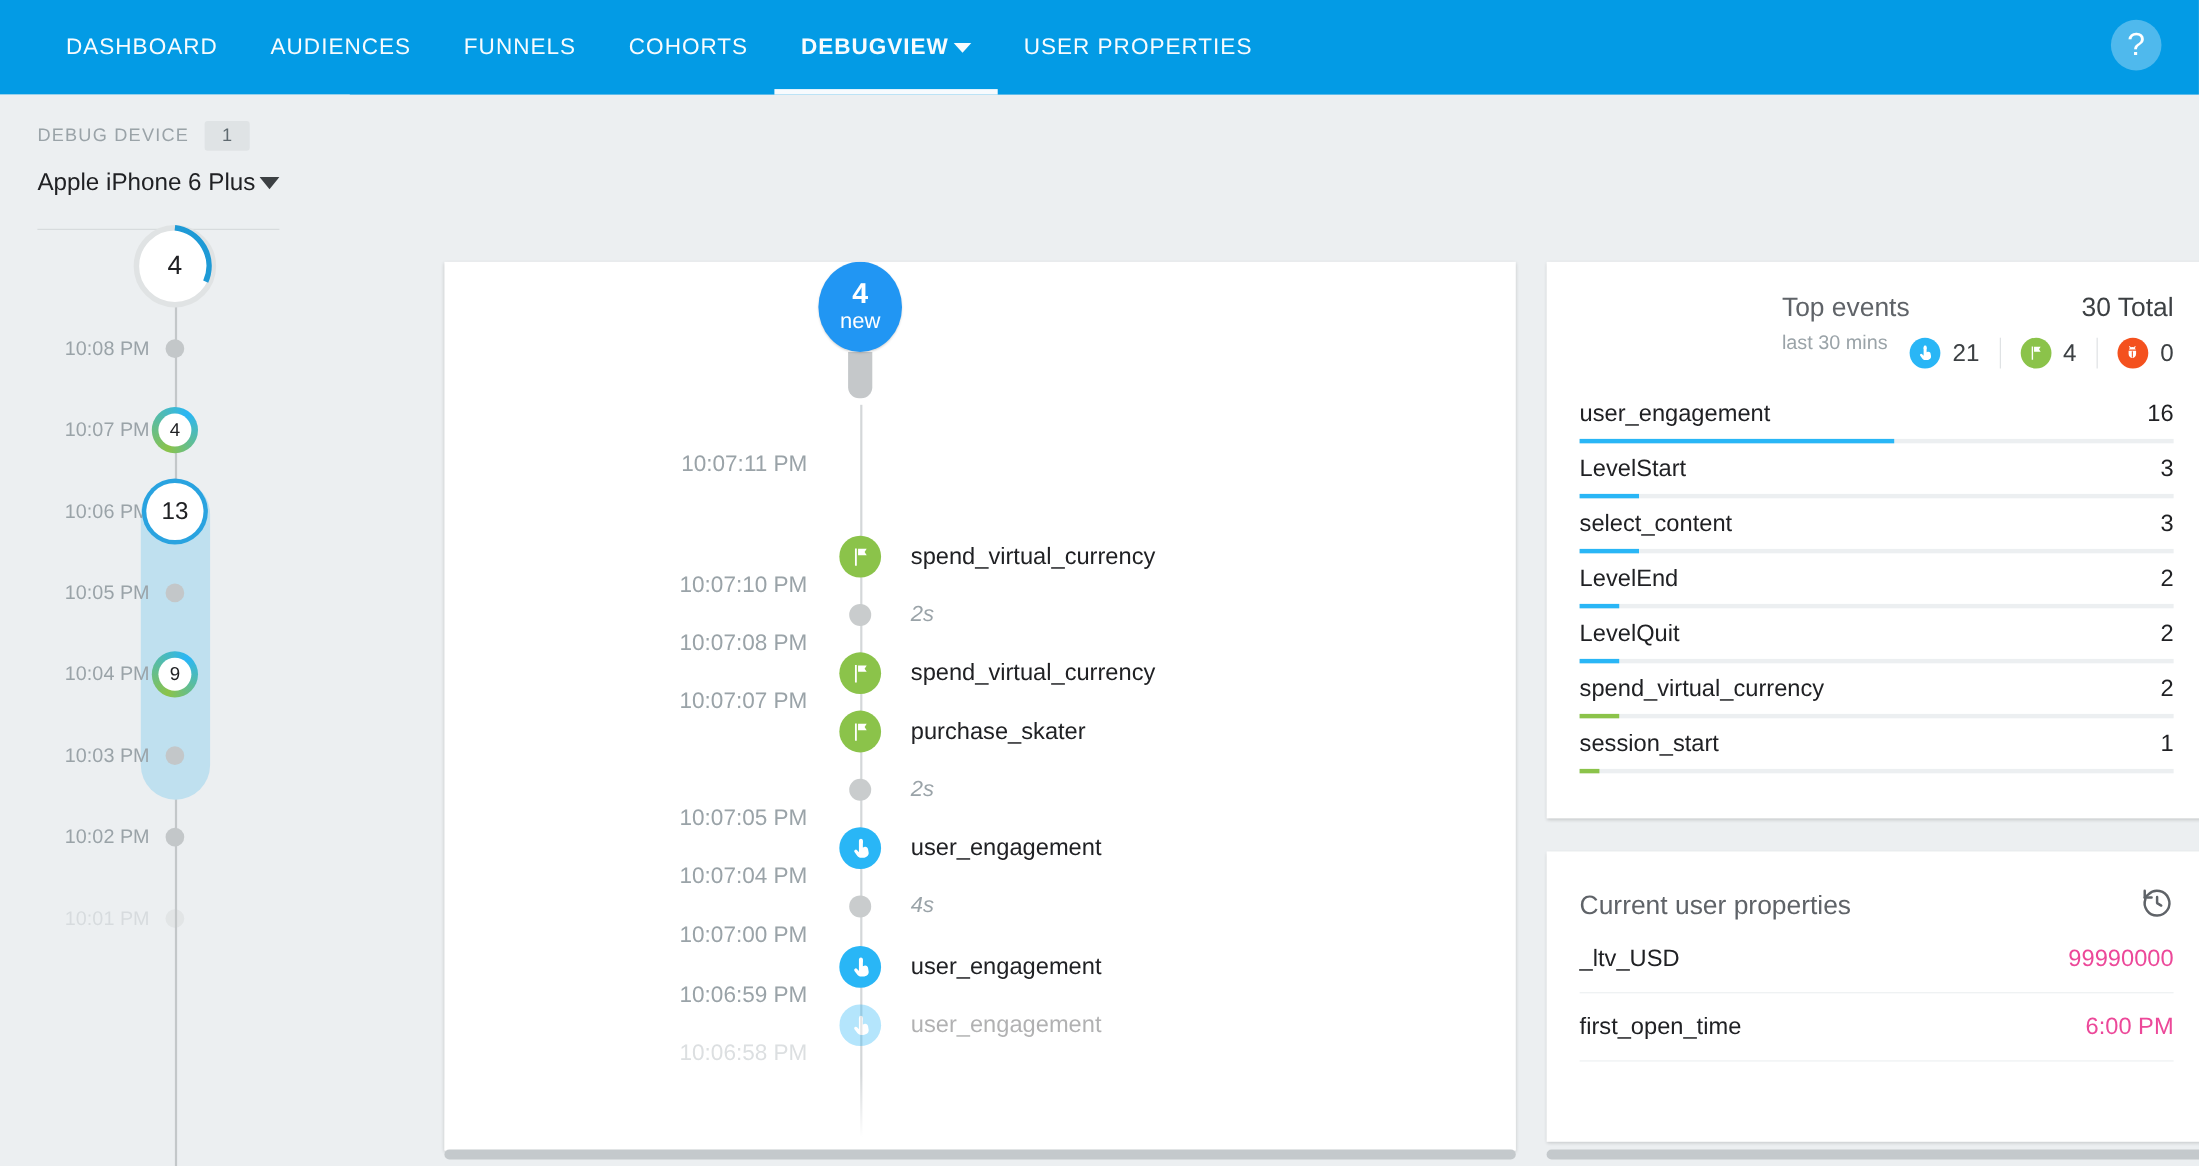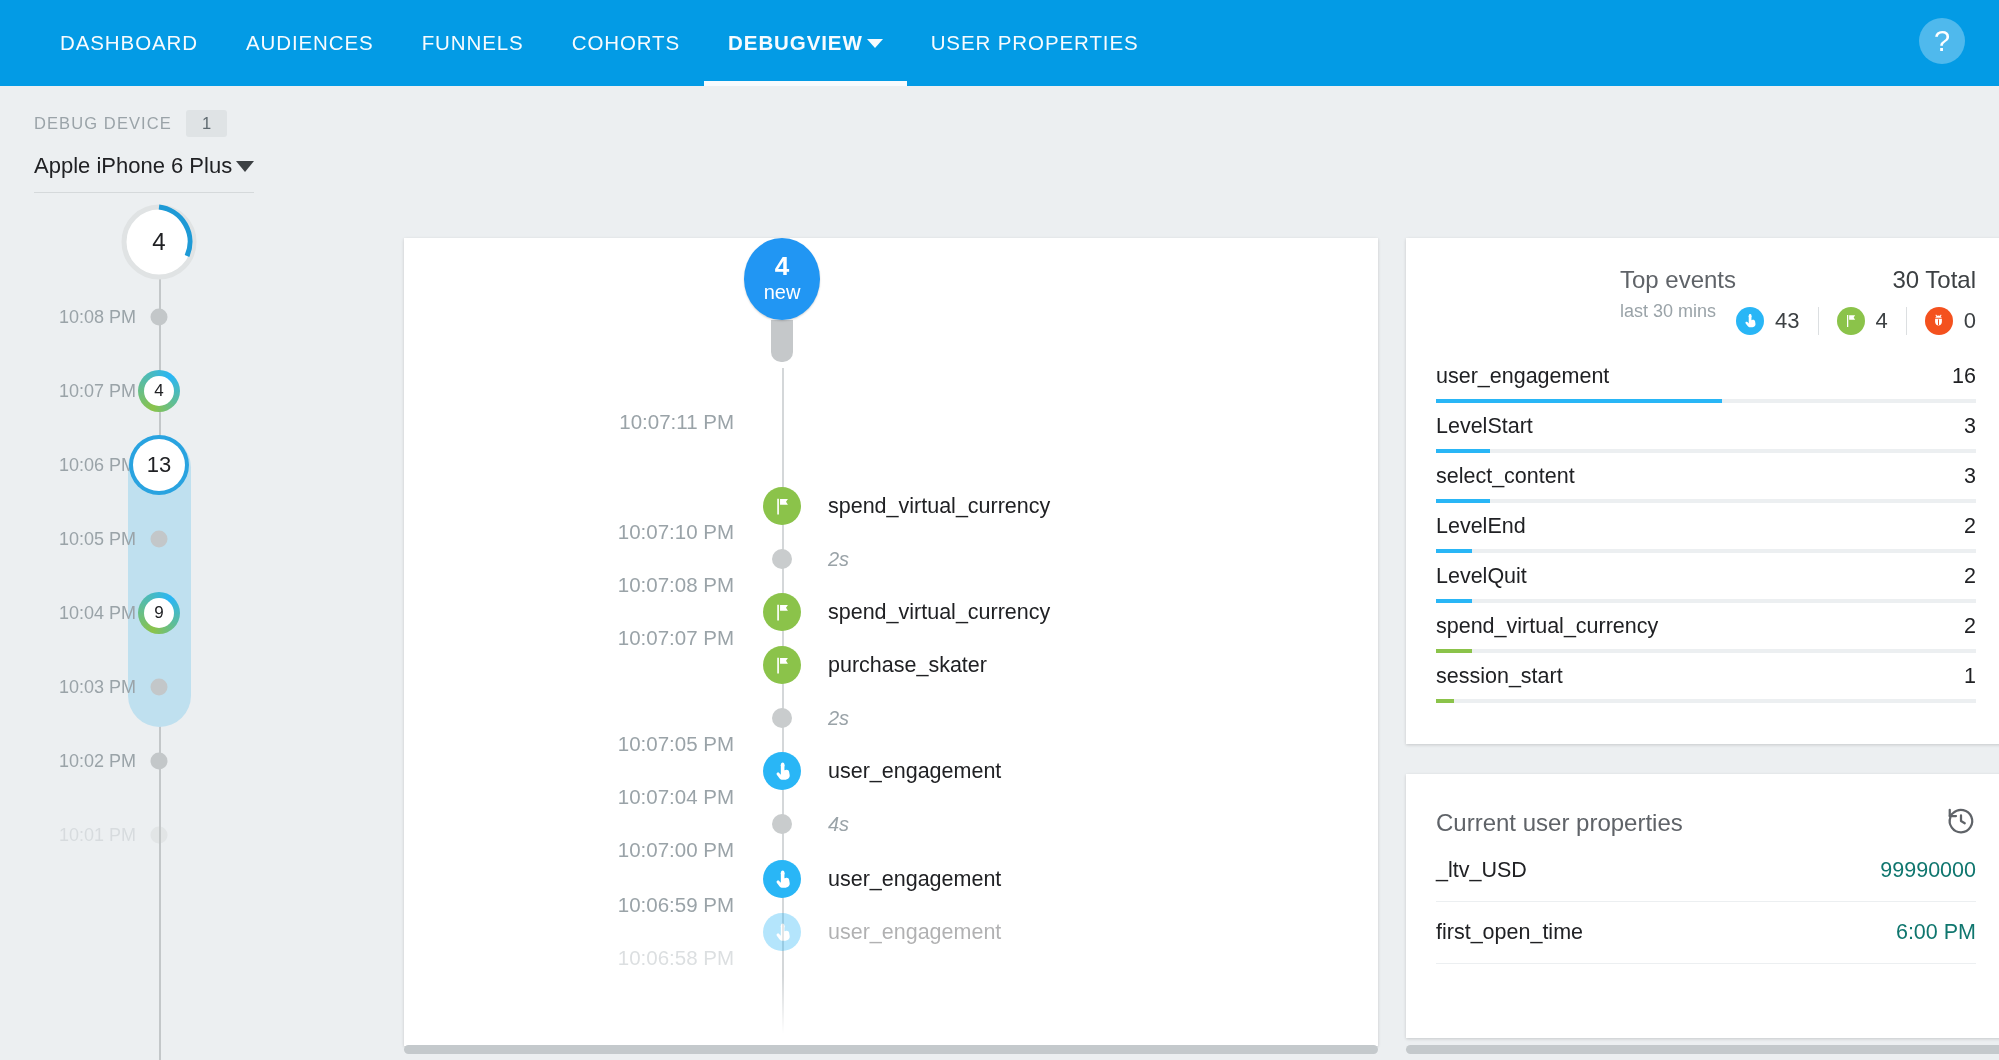--- a/index.html
+++ b/index.html
@@ -98,21 +98,21 @@
     background: #dfe3e5;
     color: #5f6a70;
     font-size: 16.5px;
     border-radius: 3px;
     padding: 4px 16px;
   }
   .device-select {
     margin: 16px 0 0 34px;
     width: 220px;
     border-bottom: 1px solid #d5d9db;
-    padding-bottom: 13px;
+    padding-bottom: 29px;
     display: flex;
     align-items: center;
     justify-content: space-between;
     cursor: pointer;
   }
   .device-name {
     font-size: 22px;
     color: #202124;
   }
   .select-caret {
@@ -373,21 +373,21 @@
     display: flex; justify-content: space-between; align-items: center;
     padding-top: 32px;
   }
   .up-title { font-size: 24px; color: #5f6368; }
   .up-row {
     display: flex; justify-content: space-between; align-items: center;
     border-bottom: 1px solid #eceff1;
     padding: 18px 0;
   }
   .up-key { font-size: 21.5px; color: #202124; }
-  .up-val { font-size: 21.5px; color: #0f766e; }
+  .up-val { font-size: 21.5px; color: #ec4899; }
 
   
   .hscroll {
     position: absolute;
     bottom: 6px;
     height: 9px;
     background: #c4c9cc;
     border-radius: 5px;
   }
   .scroll-center { left: 404px; width: 974px; }
@@ -564,21 +564,21 @@
       <div>
         <div class="te-total">30 Total</div>
         <div class="te-counts" id="teCounts">
             <div class="cnt-group">
               <div class="cnt-ico touch">
                 <svg width="16" height="16" viewBox="0 0 24 24" fill="#fff">
                   <path d="M10.2 3.6a2 2 0 0 1 4 0v7.1l1.5-.5c1.9-.6 3.6.5 3.9 2.3l.6 3.6c.3 1.9-.6 3.6-2.3 4.4l-.9.4a6 6 0 0 1-2.6.6h-2.1c-1.5 0-2.9-.7-3.8-1.9l-3-4a1.6 1.6 0 0 1 .4-2.3 1.8 1.8 0 0 1 2.3.3l1.9 2.1V3.6z"></path>
                   <circle cx="12.2" cy="5.2" r="1.6" fill="none" stroke="#fff" stroke-width="1.1"></circle>
                 </svg>
               </div>
-              <span class="cnt-val">43</span>
+              <span class="cnt-val">21</span>
             </div>
             <div class="cnt-group">
               <div class="cnt-ico flag">
                 <svg width="16" height="16" viewBox="0 0 24 24" fill="#fff">
                   <path d="M6 3h1.9v18H6z"></path>
                   <path d="M9.2 3.4h9l-2.2 3.3 2.2 3.3h-9z"></path>
                 </svg>
               </div>
               <span class="cnt-val">4</span>
             </div>

